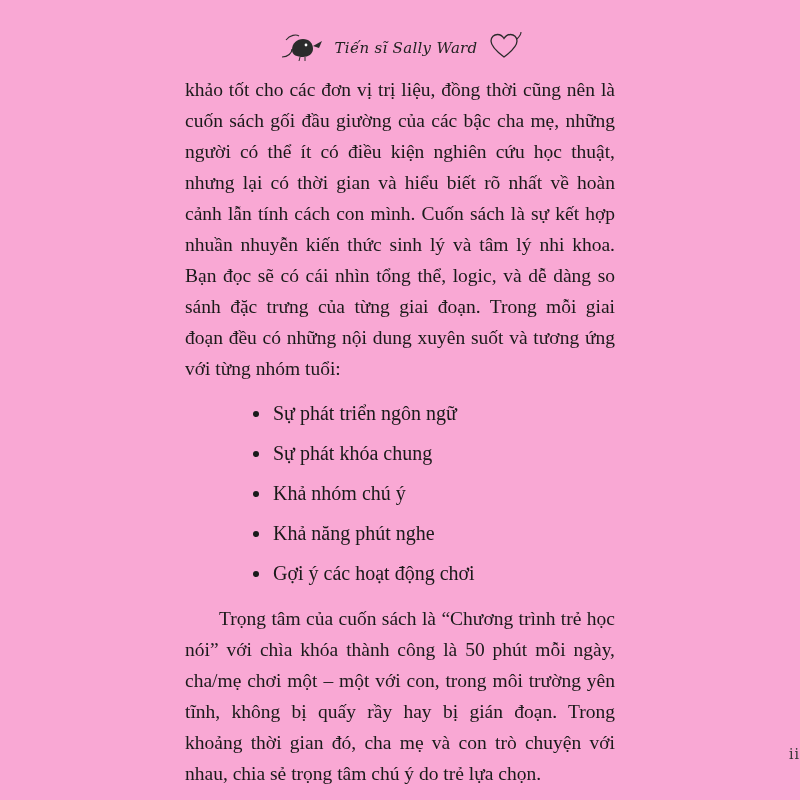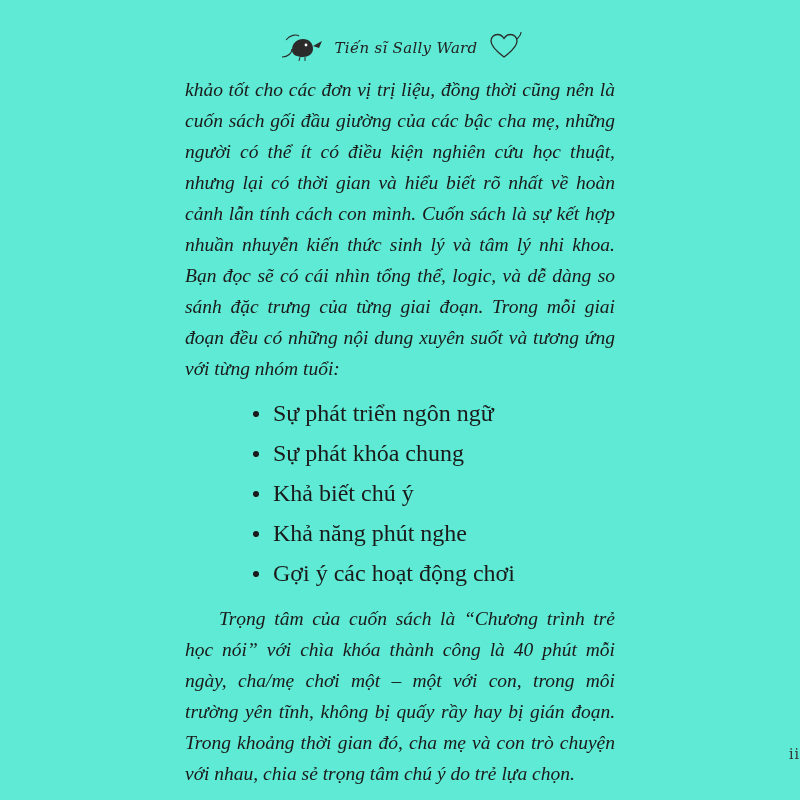--- a/index.html
+++ b/index.html
@@ -14,21 +14,21 @@
     color: #1a1a1a;
     overflow: hidden;
   }
 
   .page {
     position: relative;
     width: 800px;
     height: 800px;
     box-sizing: border-box;
     padding: 7px;
-    background: #5eead4;
+    background: #f9a8d4;
   }
 
   
   .running-head {
     position: absolute;
     top: 26px;
     left: 0;
     right: 0;
     height: 44px;
     display: flex;
@@ -56,41 +56,40 @@
     left: 185px;
     width: 430px;
   }
   .para {
     font-size: 19.5px;
     line-height: 31px;
     text-align: justify;
     text-justify: inter-word;
     margin: 0;
     hyphens: none;
-    font-style: italic;
   }
   .para.first {
     text-indent: 0;
   }
   .para.indent {
     text-indent: 34px;
   }
   .gap {
     height: 12px;
   }
 
   
   .bullets {
     list-style: none;
     margin: 14px 0 14px 0;
     padding: 0 0 0 88px;
   }
   .bullets li {
     position: relative;
-    font-size: 24px;
+    font-size: 20px;
     line-height: 31px;
     padding-left: 0;
     margin-bottom: 9px;
   }
   .bullets li::before {
     content: "";
     position: absolute;
     left: -20px;
     top: 13px;
     width: 6px;
@@ -137,26 +136,26 @@
     </span>
   </div>
 
   <div class="content">
 
     <p class="para first">khảo tốt cho các đơn vị trị liệu, đồng thời cũng nên là cuốn sách gối đầu giường của các bậc cha mẹ, những người có thể ít có điều kiện nghiên cứu học thuật, nhưng lại có thời gian và hiểu biết rõ nhất về hoàn cảnh lẫn tính cách con mình. Cuốn sách là sự kết hợp nhuần nhuyễn kiến thức sinh lý và tâm lý nhi khoa. Bạn đọc sẽ có cái nhìn tổng thể, logic, và dễ dàng so sánh đặc trưng của từng giai đoạn. Trong mỗi giai đoạn đều có những nội dung xuyên suốt và tương ứng với từng nhóm tuổi:</p>
 
     <ul class="bullets">
       <li>Sự phát triển ngôn ngữ</li>
       <li>Sự phát khóa chung</li>
-      <li>Khả biết chú ý</li>
+      <li>Khả nhóm chú ý</li>
       <li>Khả năng phút nghe</li>
       <li>Gợi ý các hoạt động chơi</li>
     </ul>
 
-    <p class="para indent">Trọng tâm của cuốn sách là “Chương trình trẻ học nói” với chìa khóa thành công là 40 phút mỗi ngày, cha/mẹ chơi một – một với con, trong môi trường yên tĩnh, không bị quấy rầy hay bị gián đoạn. Trong khoảng thời gian đó, cha mẹ và con trò chuyện với nhau, chia sẻ trọng tâm chú ý do trẻ lựa chọn.</p>
+    <p class="para indent">Trọng tâm của cuốn sách là “Chương trình trẻ học nói” với chìa khóa thành công là 50 phút mỗi ngày, cha/mẹ chơi một – một với con, trong môi trường yên tĩnh, không bị quấy rầy hay bị gián đoạn. Trong khoảng thời gian đó, cha mẹ và con trò chuyện với nhau, chia sẻ trọng tâm chú ý do trẻ lựa chọn.</p>
 
     <div class="gap"></div>
 
   </div>
 
   <div class="folio">ii</div>
 
 </div>
 
 </body></html>

